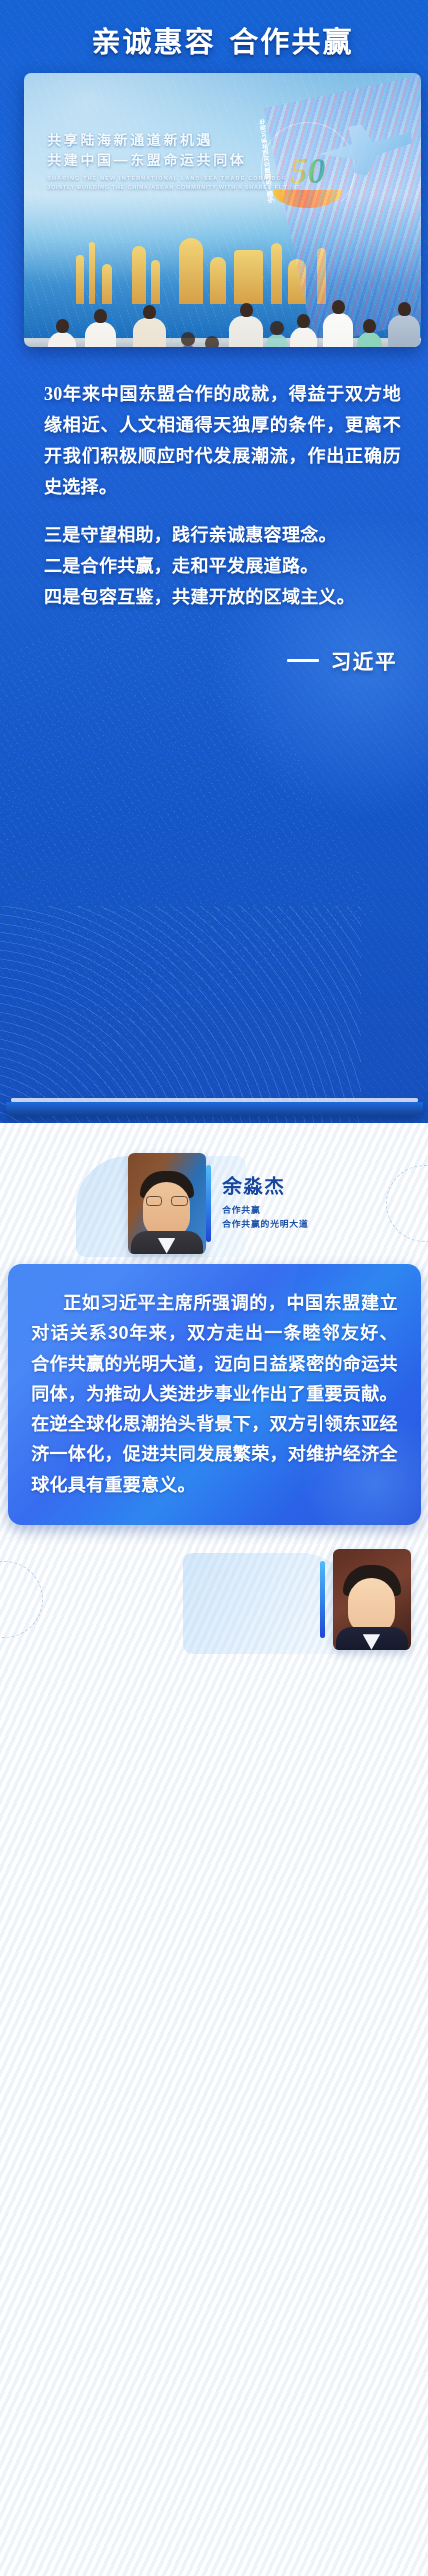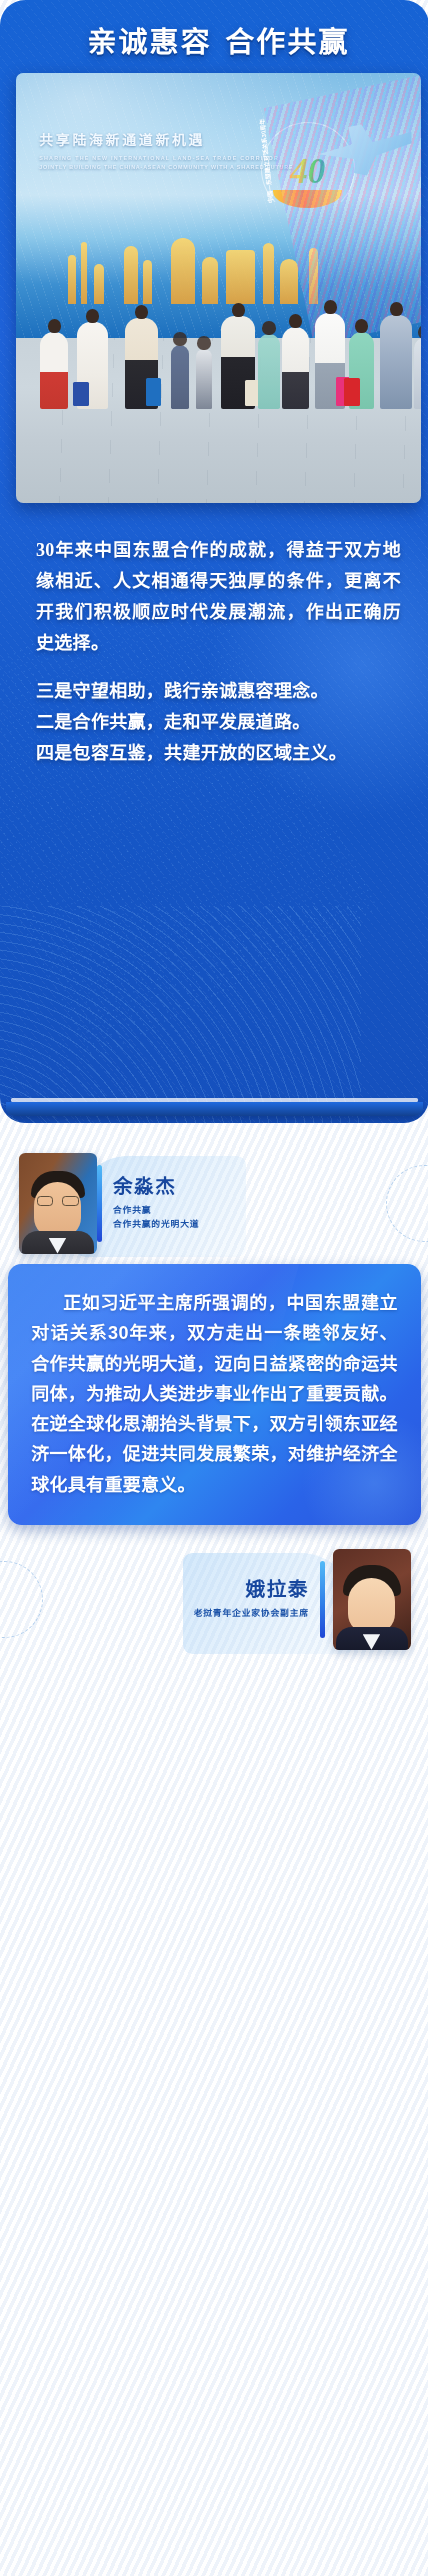--- a/index.html
+++ b/index.html
@@ -23,23 +23,22 @@
   }
 
   
   .hero {
     position: relative;
     width: 429px;
     height: 1123px;
     background:
       linear-gradient(180deg, #1663d4 0%, #1a62d6 14%, #1f63da 30%,
                       #1a5ed0 52%, #1556c6 74%, #1550bd 100%);
-    padding: 0 0 0 8px;
+    padding: 0 0 0 16px;
     overflow: hidden;
-    border-radius: 25px;
   }
 
   
   .hero-lines {
     position: absolute;
     inset: 0;
     background:
       repeating-linear-gradient(52deg,
         rgba(255,255,255,.055) 0px, rgba(255,255,255,.055) 0.5px,
         rgba(255,255,255,0) 0.5px, rgba(255,255,255,0) 6.7px);
@@ -91,21 +90,21 @@
        0 3.1px 7.2px rgba(5,40,110,.55);
     white-space: nowrap;
   }
   .headline .gap { display: inline-block; width: 13.4px; }
 
   
   .photo-wrap {
     position: relative;
     z-index: 3;
     margin: 0 8.2px;
-    height: 430px;
+    height: 274px;
     border-radius: 7.2px;
     overflow: hidden;
     box-shadow: 0 5.2px 15.5px rgba(4,32,90,.45);
   }
 
   
   .backdrop {
     position: absolute;
     left: 0; right: 0; top: 0;
     height: 265px;
@@ -342,21 +341,21 @@
   .experts { position: relative; padding: 24px 0 36px; }
 
   .expert { position: relative; margin-bottom: 18.5px; }
 
   .expert-head {
     position: relative;
     height: 112px;
     display: flex;
     align-items: center;
   }
-  .expert-head.left { justify-content: flex-start; padding-left: 18.5px; }
+  .expert-head.left { justify-content: center; padding-left: 18.5px; }
   .expert-head.right { justify-content: flex-end; padding-right: 18.5px; }
 
   .blob {
     position: absolute;
     width: 170px; height: 101px;
     background: linear-gradient(125deg, rgba(176,214,247,.55), rgba(222,239,253,.2));
     z-index: 0;
   }
   .blob.l { left: 76px; top: 9.3px; border-radius: 52px 9.3px 9.3px 9.3px; }
   .blob.r { right: 76px; top: 9.3px; border-radius: 9.3px 52px 9.3px 9.3px; }
@@ -528,31 +527,32 @@
           <i style="left:124px; width:24px; height:66px; border-radius:12px 12px 0 0;"></i>
           <i style="left:155px; width:15.5px; height:47px;  border-radius:7.7px 7.7px 0 0;"></i>
           <i style="left:179px; width:29px; height:54px; border-radius:4.1px 4.1px 0 0;"></i>
           <i style="left:216px; width:11.3px; height:61px; border-radius:5.7px 5.7px 0 0;"></i>
           <i style="left:233px; width:17.5px; height:45px;  border-radius:8.8px 8.8px 0 0;"></i>
           <i style="left:262px; width:9.3px; height:56px; border-radius:4.6px 4.6px 0 0;"></i>
         </div>
 
         <div class="bd-slogan">
           <div class="bd-cn1">共享陆海新通道新机遇</div>
+          <div class="bd-cn2">共建中国—东盟命运共同体</div>
           <div class="bd-en1">SHARING THE NEW INTERNATIONAL LAND-SEA TRADE CORRIDOR</div>
           <div class="bd-en2">JOINTLY BUILDING THE CHINA-ASEAN COMMUNITY WITH A SHARED FUTURE</div>
         </div>
 
         <div class="emblem">
           <div class="emblem-arc"></div>
           <div class="emblem-arc-text">
             <span style="transform:rotate(-96deg) translate(-27px,-45px);">中国—东盟建立对话关系30周年</span>
           </div>
           <div class="emblem-ribbon"></div>
-          <div class="emblem-30">40</div>
+          <div class="emblem-30">50</div>
         </div>
 
         <div class="swoosh"></div>
         <div class="plane"></div>
       </div>
 
       <div class="ground"></div>
 
       <div class="crowd">
         <div class="person" style="left:24px;  width:28px; height:77px; background:linear-gradient(180deg,#f4f2ee 0%,#f4f2ee 52%,#cf3b34 52%,#c4372f 100%);">
@@ -602,20 +602,23 @@
     <div class="quote-area">
       <p class="quote-p">30年来中国东盟合作的成就，得益于双方地缘相近、人文相通得天独厚的条件，更离不开我们积极顺应时代发展潮流，作出正确历史选择。</p>
 
       <div class="points">
         <div class="point-line">三是守望相助，践行亲诚惠容理念。</div>
         <div class="point-line">二是合作共赢，走和平发展道路。</div>
         <div class="point-line">四是包容互鉴，共建开放的区域主义。</div>
       </div>
     </div>
 
+    <div class="signature">
+      <span class="sig-dash"></span><span>习近平</span>
+    </div>
 
     <div class="hero-foot"></div>
   </section>
 
   <section class="experts">
 
     <article class="expert">
       <div class="expert-head left">
         <div class="blob l"></div>
         <div class="arcdots r"></div>
@@ -648,24 +651,20 @@
 
     <article class="expert">
 
     </article>
 
     <article class="expert">
       <div class="expert-head right">
         <div class="blob r"></div>
         <div class="arcdots l"></div>
 
-        <div class="namebox ta-r">
-          <div class="ename">娥拉泰</div>
-          <div class="etitle">老挝青年企业家协会副主席</div>
-        </div>
 
         <div class="accent-bar"></div>
 
         <div class="portrait" style="margin-left:7.2px;">
           <div class="pbg" style="background:linear-gradient(150deg,#5d2f24 0%,#7a4130 45%,#3c2019 100%);"></div>
           <div class="hair" style="height:31px; bottom:54px; width:58px; margin-left:-29px;"></div>
           <div class="face" style="background:linear-gradient(180deg,#f7d7b4,#ecc098);"></div>
           <div class="body" style="background:linear-gradient(180deg,#20243a,#171a2b);"></div>
           <div class="collar"></div>
         </div>

